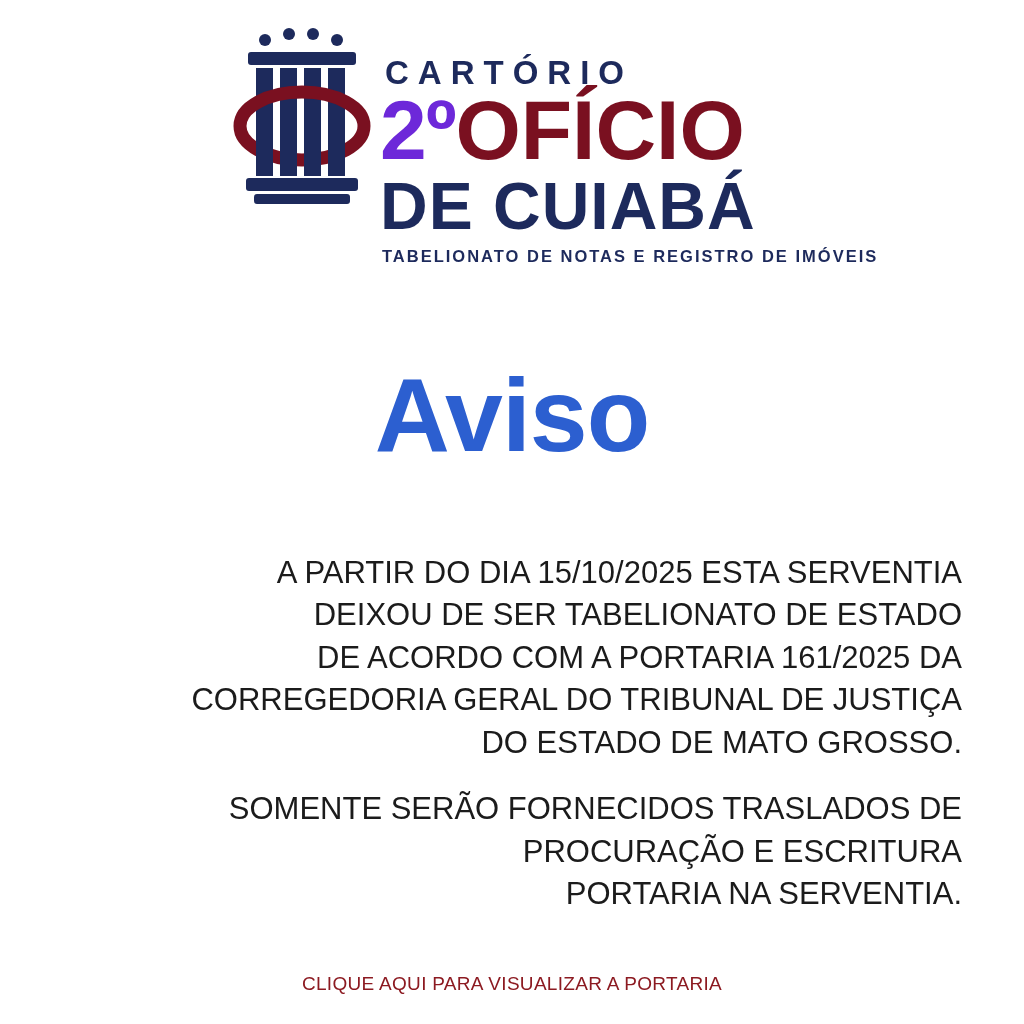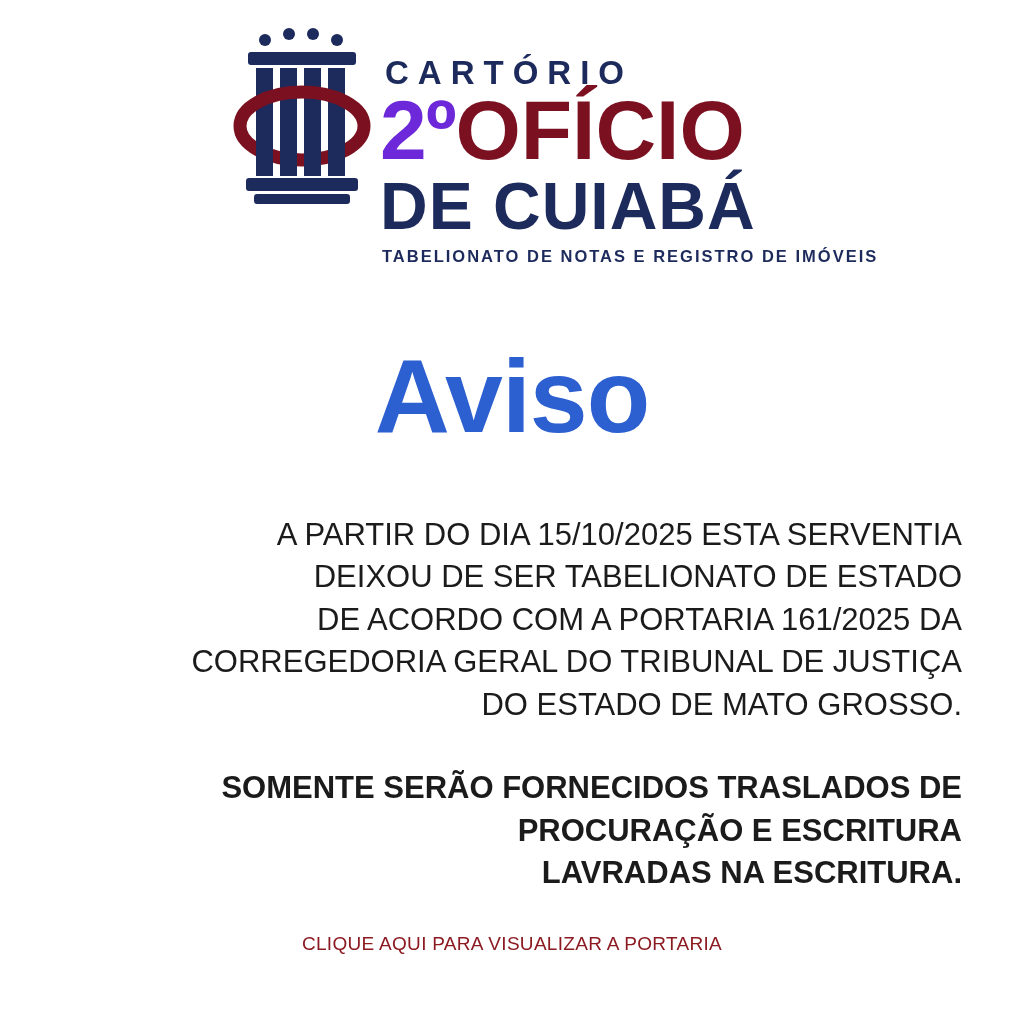--- a/index.html
+++ b/index.html
@@ -14,20 +14,21 @@
     overflow: hidden;
   }
   .page {
     position: relative;
     width: 1024px;
     height: 1024px;
     background: #ffffff;
     display: flex;
     flex-direction: column;
     align-items: center;
+    gap: 19px;
   }
 
   
   .logo-block {
     margin-top: 18px;
     width: 560px;
     height: 250px;
     position: relative;
   }
   .logo-mark {
@@ -105,22 +106,21 @@
     text-align: right;
     color: #1b1b1b;
     font-size: 31px;
     line-height: 1.37;
     letter-spacing: 0px;
   }
   .para {
     margin: 0;
   }
   .para + .para {
-    margin-top: 41px;
-    font-weight: bold;
+    margin-top: 24px;
   }
   .para .line {
     display: block;
   }
 
   .link {
     margin-top: 38px;
     font-size: 19px;
     color: #8c1a21;
     letter-spacing: 0.3px;
@@ -178,19 +178,19 @@
     <p class="para">
       <span class="line">A PARTIR DO DIA 15/10/2025 ESTA SERVENTIA</span>
       <span class="line">DEIXOU DE SER TABELIONATO DE ESTADO</span>
       <span class="line">DE ACORDO COM A PORTARIA 161/2025 DA</span>
       <span class="line">CORREGEDORIA GERAL DO TRIBUNAL DE JUSTIÇA</span>
       <span class="line">DO ESTADO DE MATO GROSSO.</span>
     </p>
     <p class="para">
       <span class="line">SOMENTE SERÃO FORNECIDOS TRASLADOS DE</span>
       <span class="line">PROCURAÇÃO E ESCRITURA</span>
-      <span class="line">LAVRADAS NA ESCRITURA.</span>
+      <span class="line">PORTARIA NA SERVENTIA.</span>
     </p>
   </div>
 
   <a class="link" href="#">CLIQUE AQUI PARA VISUALIZAR A PORTARIA</a>
 
 </div>
 
 </body></html>

